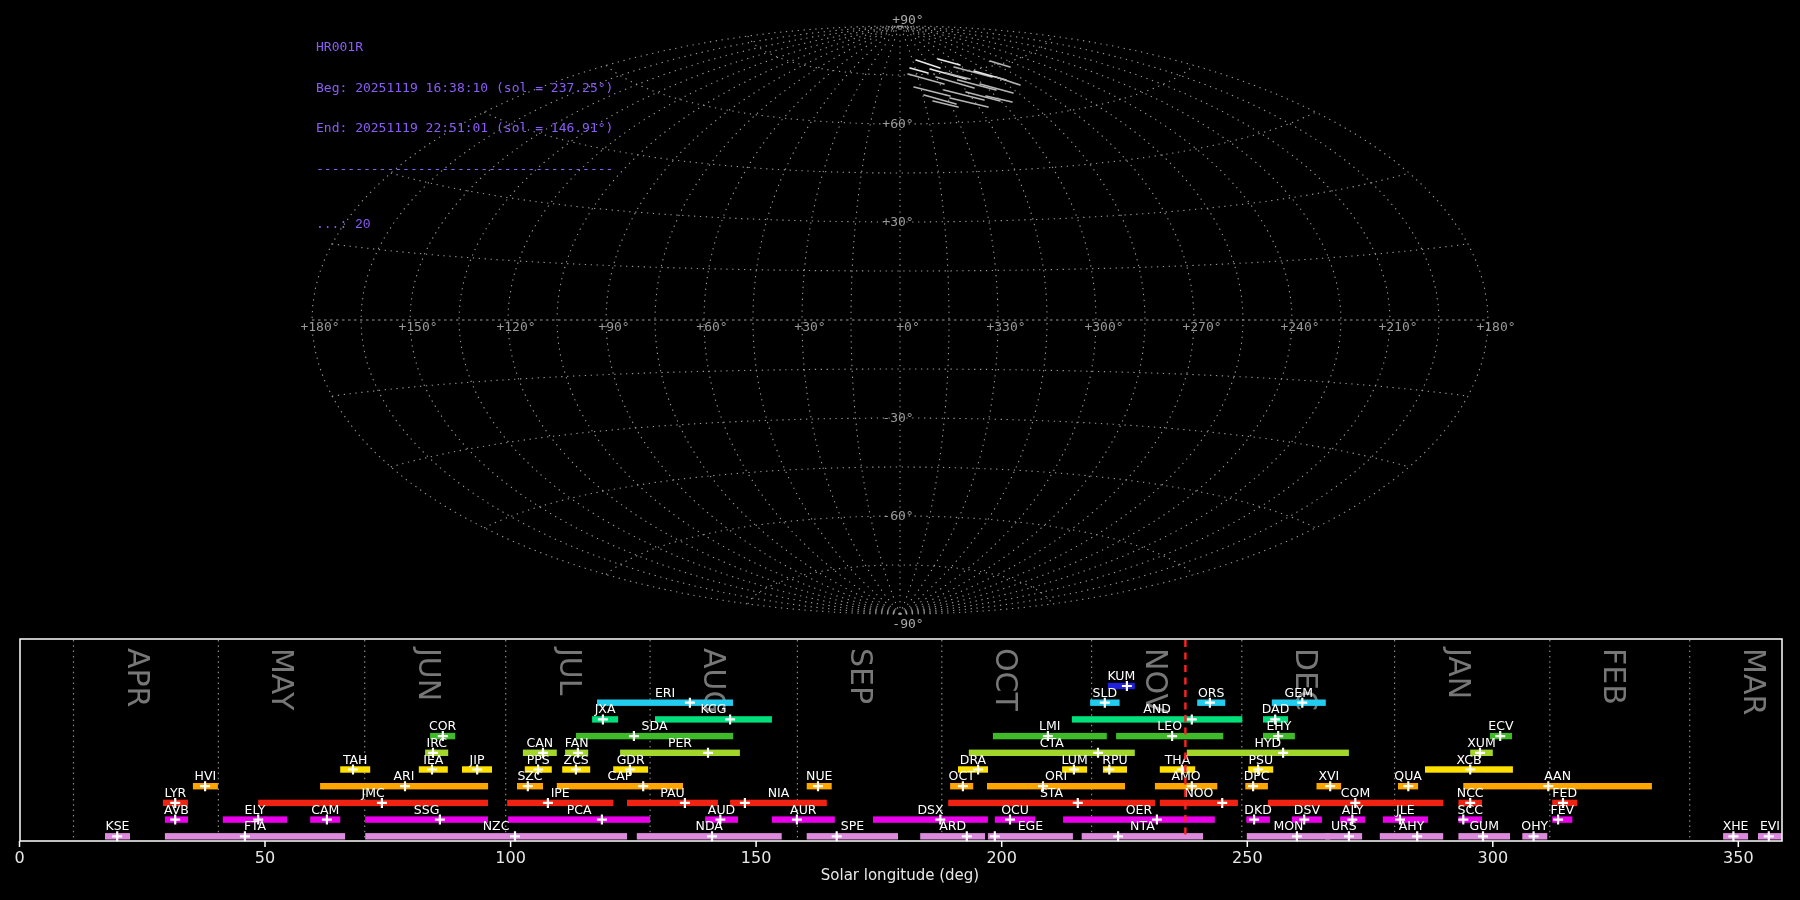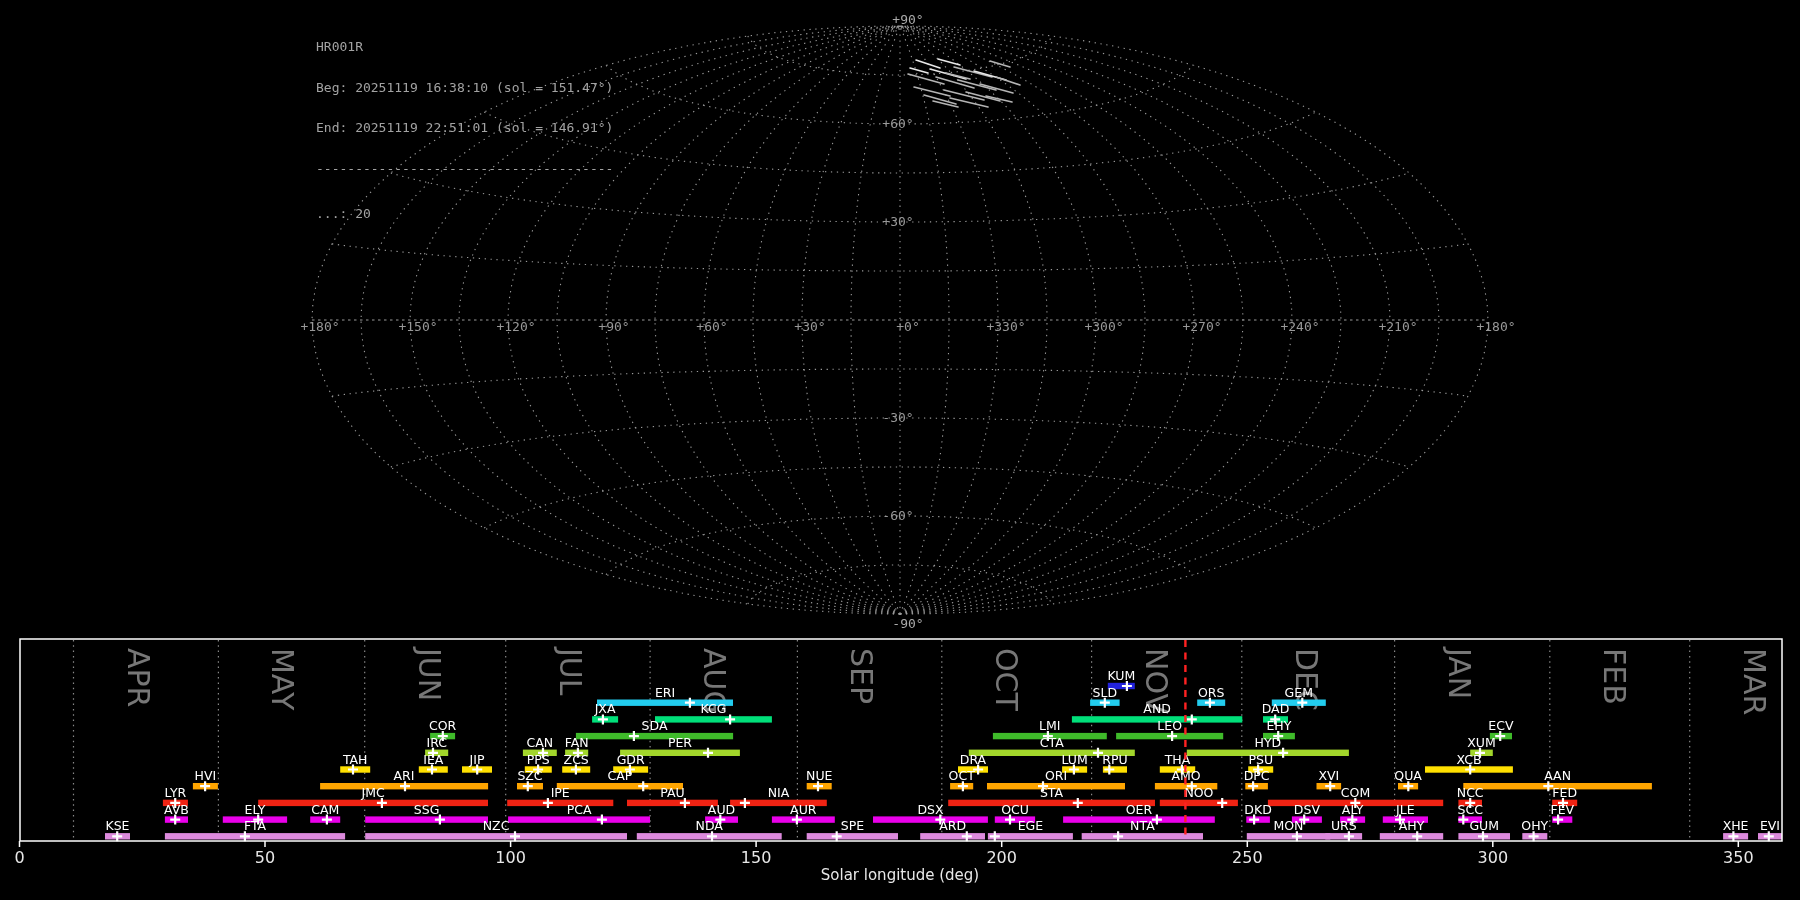--- a/index.html
+++ b/index.html
@@ -1,20 +1,20 @@
 <!DOCTYPE html>
 <html><head>
 <meta charset="utf-8">
 <style>
   html,body{margin:0;padding:0;background:#000;width:1800px;height:900px;overflow:hidden;}
   body{font-family:"DejaVu Sans", sans-serif;}
   .mono{font-family:"DejaVu Sans Mono", monospace;}
-  #info-header{position:absolute;left:316px;top:13px;color:#a3a3a3;font-family:"DejaVu Sans Mono",monospace;
+  #info-header{position:absolute;left:316px;top:13px;color:#8b5cf6;font-family:"DejaVu Sans Mono",monospace;
                font-size:13px;line-height:13.5px;white-space:pre;}
-  #info-header .count{margin-top:5px;}
+  #info-header .count{margin-top:16px;font-family:Liberation Mono, monospace;}
   svg{position:absolute;left:0;}
   #skymap-svg{top:0;}
   #chart-svg{top:0;}
   svg text{font-family:"DejaVu Sans", sans-serif;}
   svg text.mono{font-family:"DejaVu Sans Mono", monospace;}
 </style>
 </head>
 <body>
 
 <svg id="skymap-svg" width="1800" height="636" viewBox="0 0 1800 636">
@@ -421,17 +421,17 @@
     <text x="1247.3" y="863" fill="#e8e8e8" font-size="16" text-anchor="middle">250</text>
     <line x1="1492.8" y1="841" x2="1492.8" y2="847" stroke="#fff" stroke-width="1.5"></line>
     <text x="1492.8" y="863" fill="#e8e8e8" font-size="16" text-anchor="middle">300</text>
     <line x1="1738.3" y1="841" x2="1738.3" y2="847" stroke="#fff" stroke-width="1.5"></line>
     <text x="1738.3" y="863" fill="#e8e8e8" font-size="16" text-anchor="middle">350</text>
     <text x="900" y="880" fill="#e8e8e8" font-size="15" text-anchor="middle">Solar longitude (deg)</text>
   </svg>
 
 <div id="info-header">
   <div>HR001R</div>
-  <div>Beg: 20251119 16:38:10 (sol = 151.47°)</div>
+  <div>Beg: 20251119 16:38:10 (sol = 237.25°)</div>
   <div>End: 20251119 22:51:01 (sol = 146.91°)</div>
   <div>--------------------------------------</div>
   <div class="count">...: 20</div>
 </div>
 
 </body></html>

